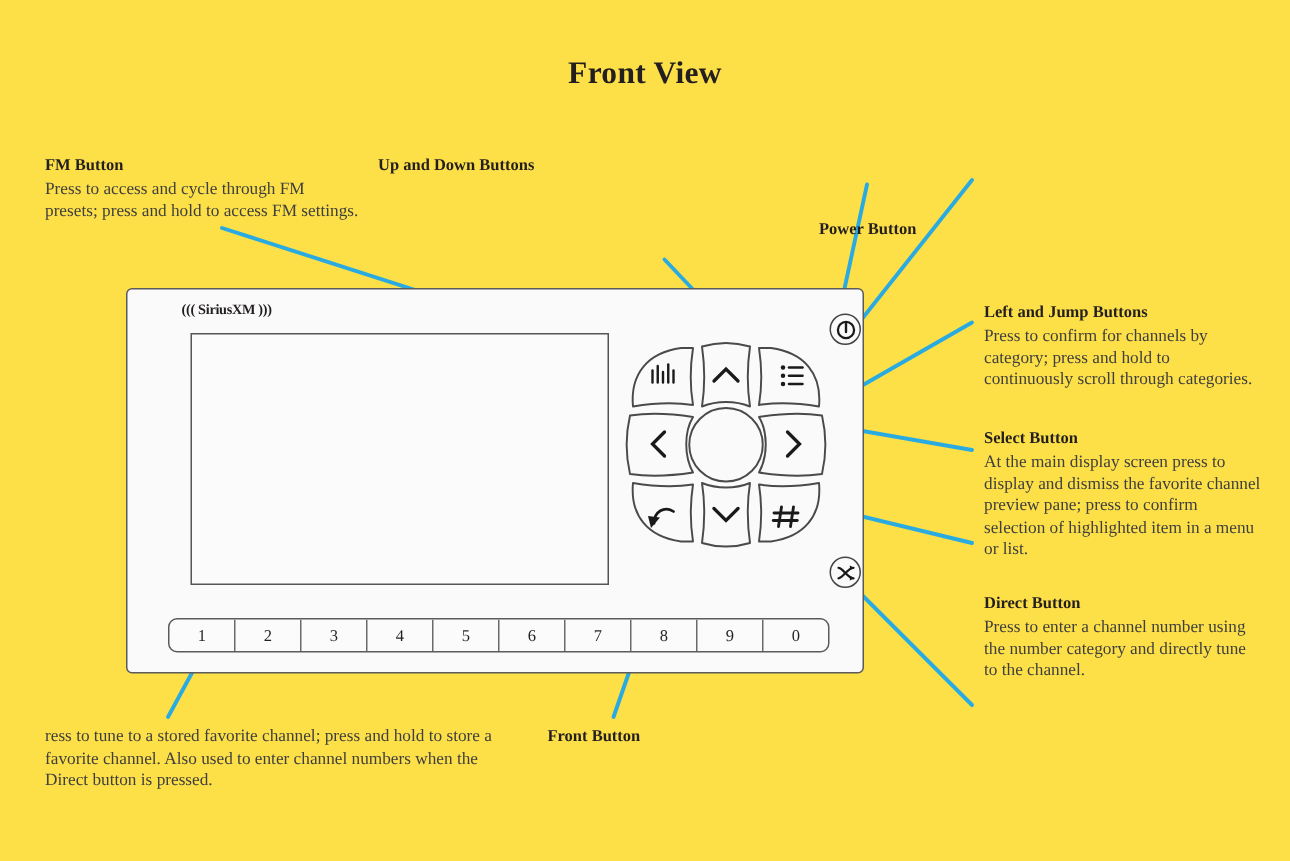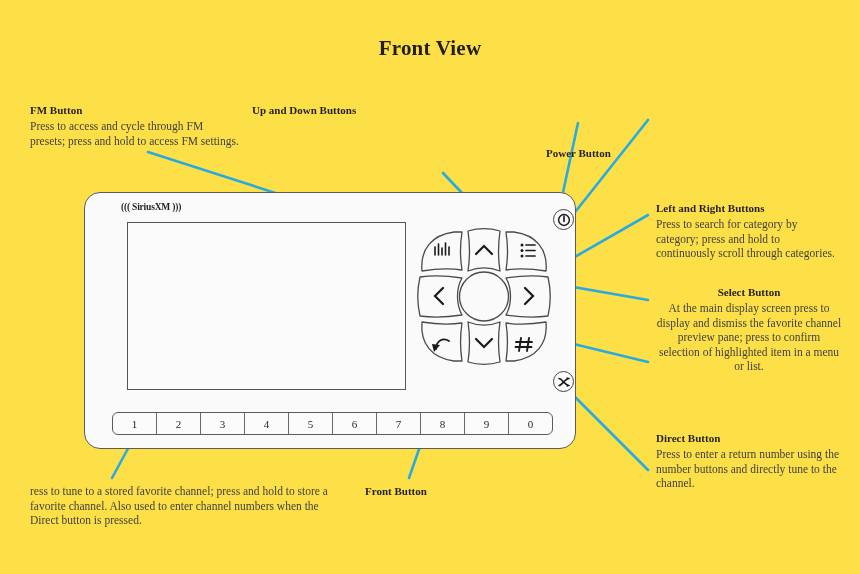--- a/index.html
+++ b/index.html
@@ -52,21 +52,21 @@
   }
 
   
   #device {
     position: absolute;
     left: 84px;
     top: 192px;
     width: 492px;
     height: 257px;
     border: 1.6px solid #5b5b5b;
-    border-radius: 16px;
+    border-radius: 4px;
     background: #fafafa;
     box-sizing: border-box;
   }
   #brand {
     position: absolute;
     left: 36px;
     top: 9px;
     font-size: 9.5px;
     font-weight: bold;
     color: #231f20;
@@ -283,32 +283,32 @@
   <div class="callout" style="left:252px; top:103px; width:275px;">
     <div class="c-head">Up and Down Buttons</div>
   </div>
 
   <div class="callout" style="left:546px; top:118px; width:110px;margin-top:28px;">
     <div class="c-head">Power Button</div>
   </div>
 
 
   <div class="callout" style="left:656px; top:201px; width:186px;">
-    <div class="c-head">Left and Right Buttons</div>
-    <div class="c-body">Press to search for category by category; press and hold to continuously scroll through categories.</div>
-  </div>
-
-  <div class="callout" style="left:656px; top:285px; width:186px;text-align:center;">
+    <div class="c-head">Left and Jump Buttons</div>
+    <div class="c-body">Press to confirm for channels by category; press and hold to continuously scroll through categories.</div>
+  </div>
+
+  <div class="callout" style="left:656px; top:285px; width:186px;">
     <div class="c-head">Select Button</div>
     <div class="c-body">At the main display screen press to display and dismiss the favorite channel preview pane; press to confirm selection of highlighted item in a menu or list.</div>
   </div>
 
-  <div class="callout" style="left:656px; top:395px; width:186px;margin-top:36px;">
+  <div class="callout" style="left:656px; top:395px; width:186px;">
     <div class="c-head">Direct Button</div>
-    <div class="c-body">Press to enter a return number using the number buttons and directly tune to the channel.</div>
+    <div class="c-body">Press to enter a channel number using the number category and directly tune to the channel.</div>
   </div>
 
 
   <div class="callout" style="left:30px; top:484px; width:310px;">
     <div class="c-body">ress to tune to a stored favorite channel; press and hold to store a favorite channel. Also used to enter channel numbers when the Direct button is pressed.</div>
   </div>
 
   <div class="callout" style="left:365px; top:484px; width:260px;">
     <div class="c-head">Front Button</div>
   </div>

